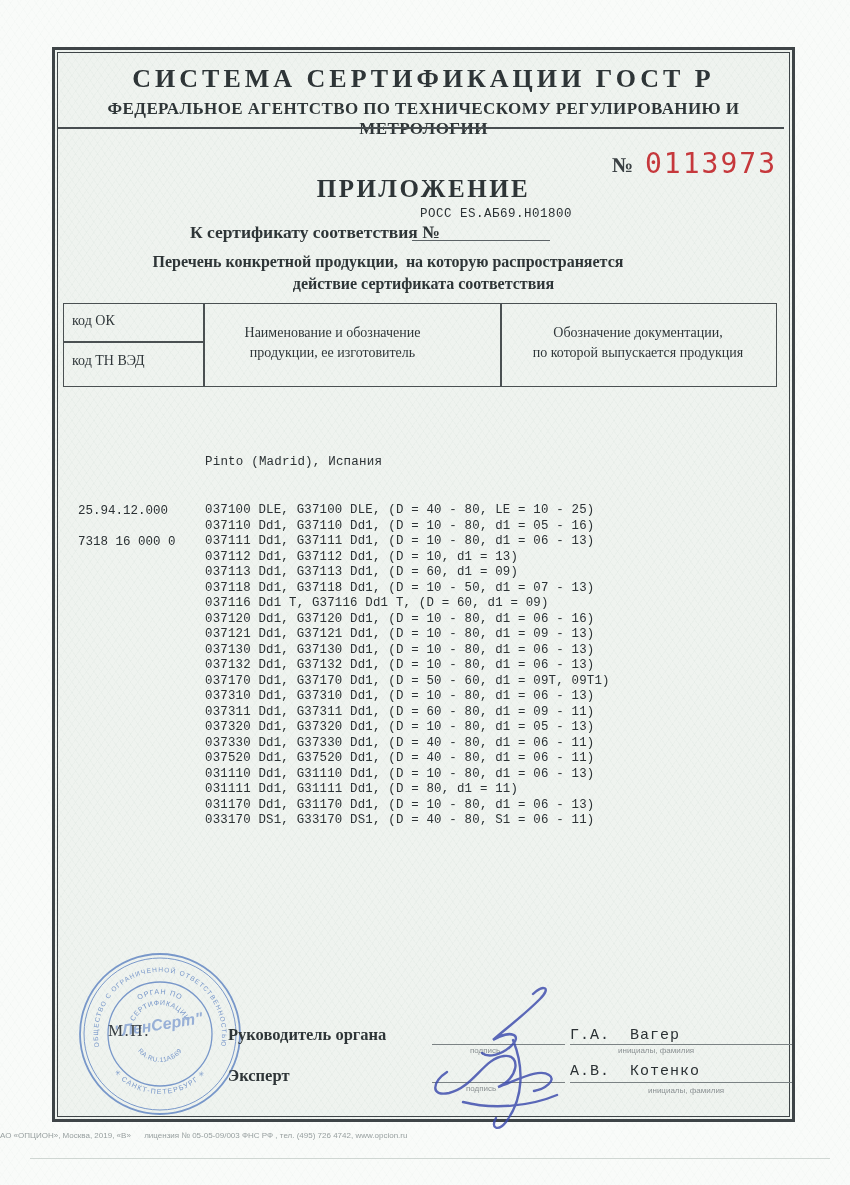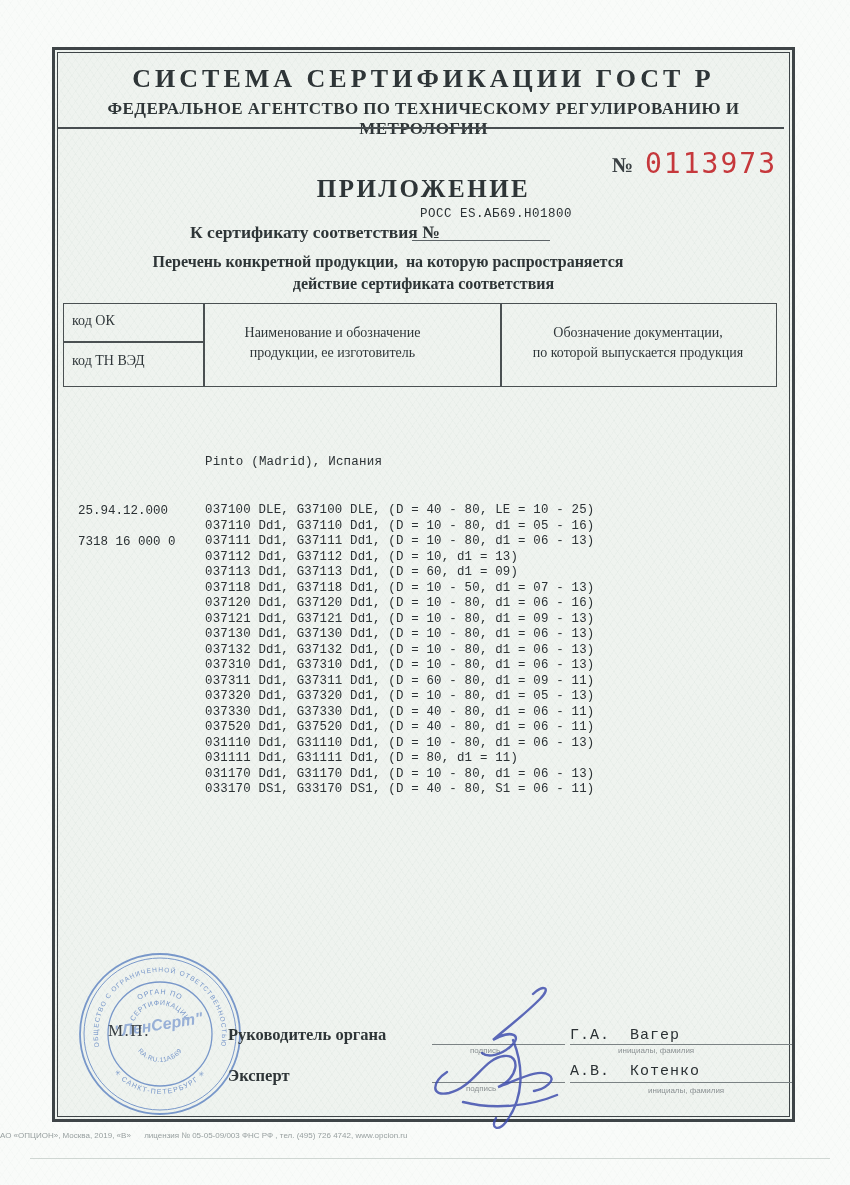--- a/index.html
+++ b/index.html
@@ -131,24 +131,26 @@
   <div class="abs code1 mono">25.94.12.000</div>
   <div class="abs code2 mono">7318 16 000 0</div>
 
   <div class="abs products mono">
       <div class="product-line">037100 DLE, G37100 DLE, (D = 40 - 80, LE = 10 - 25)</div>
       <div class="product-line">037110 Dd1, G37110 Dd1, (D = 10 - 80, d1 = 05 - 16)</div>
       <div class="product-line">037111 Dd1, G37111 Dd1, (D = 10 - 80, d1 = 06 - 13)</div>
       <div class="product-line">037112 Dd1, G37112 Dd1, (D = 10, d1 = 13)</div>
       <div class="product-line">037113 Dd1, G37113 Dd1, (D = 60, d1 = 09)</div>
       <div class="product-line">037118 Dd1, G37118 Dd1, (D = 10 - 50, d1 = 07 - 13)</div>
+      <div class="product-line">037116 Dd1 T, G37116 Dd1 T, (D = 60, d1 = 09)</div>
       <div class="product-line">037120 Dd1, G37120 Dd1, (D = 10 - 80, d1 = 06 - 16)</div>
       <div class="product-line">037121 Dd1, G37121 Dd1, (D = 10 - 80, d1 = 09 - 13)</div>
       <div class="product-line">037130 Dd1, G37130 Dd1, (D = 10 - 80, d1 = 06 - 13)</div>
       <div class="product-line">037132 Dd1, G37132 Dd1, (D = 10 - 80, d1 = 06 - 13)</div>
+      <div class="product-line">037170 Dd1, G37170 Dd1, (D = 50 - 60, d1 = 09T, 09T1)</div>
       <div class="product-line">037310 Dd1, G37310 Dd1, (D = 10 - 80, d1 = 06 - 13)</div>
       <div class="product-line">037311 Dd1, G37311 Dd1, (D = 60 - 80, d1 = 09 - 11)</div>
       <div class="product-line">037320 Dd1, G37320 Dd1, (D = 10 - 80, d1 = 05 - 13)</div>
       <div class="product-line">037330 Dd1, G37330 Dd1, (D = 40 - 80, d1 = 06 - 11)</div>
       <div class="product-line">037520 Dd1, G37520 Dd1, (D = 40 - 80, d1 = 06 - 11)</div>
       <div class="product-line">031110 Dd1, G31110 Dd1, (D = 10 - 80, d1 = 06 - 13)</div>
       <div class="product-line">031111 Dd1, G31111 Dd1, (D = 80, d1 = 11)</div>
       <div class="product-line">031170 Dd1, G31170 Dd1, (D = 10 - 80, d1 = 06 - 13)</div>
       <div class="product-line">033170 DS1, G33170 DS1, (D = 40 - 80, S1 = 06 - 11)</div>
     </div>

